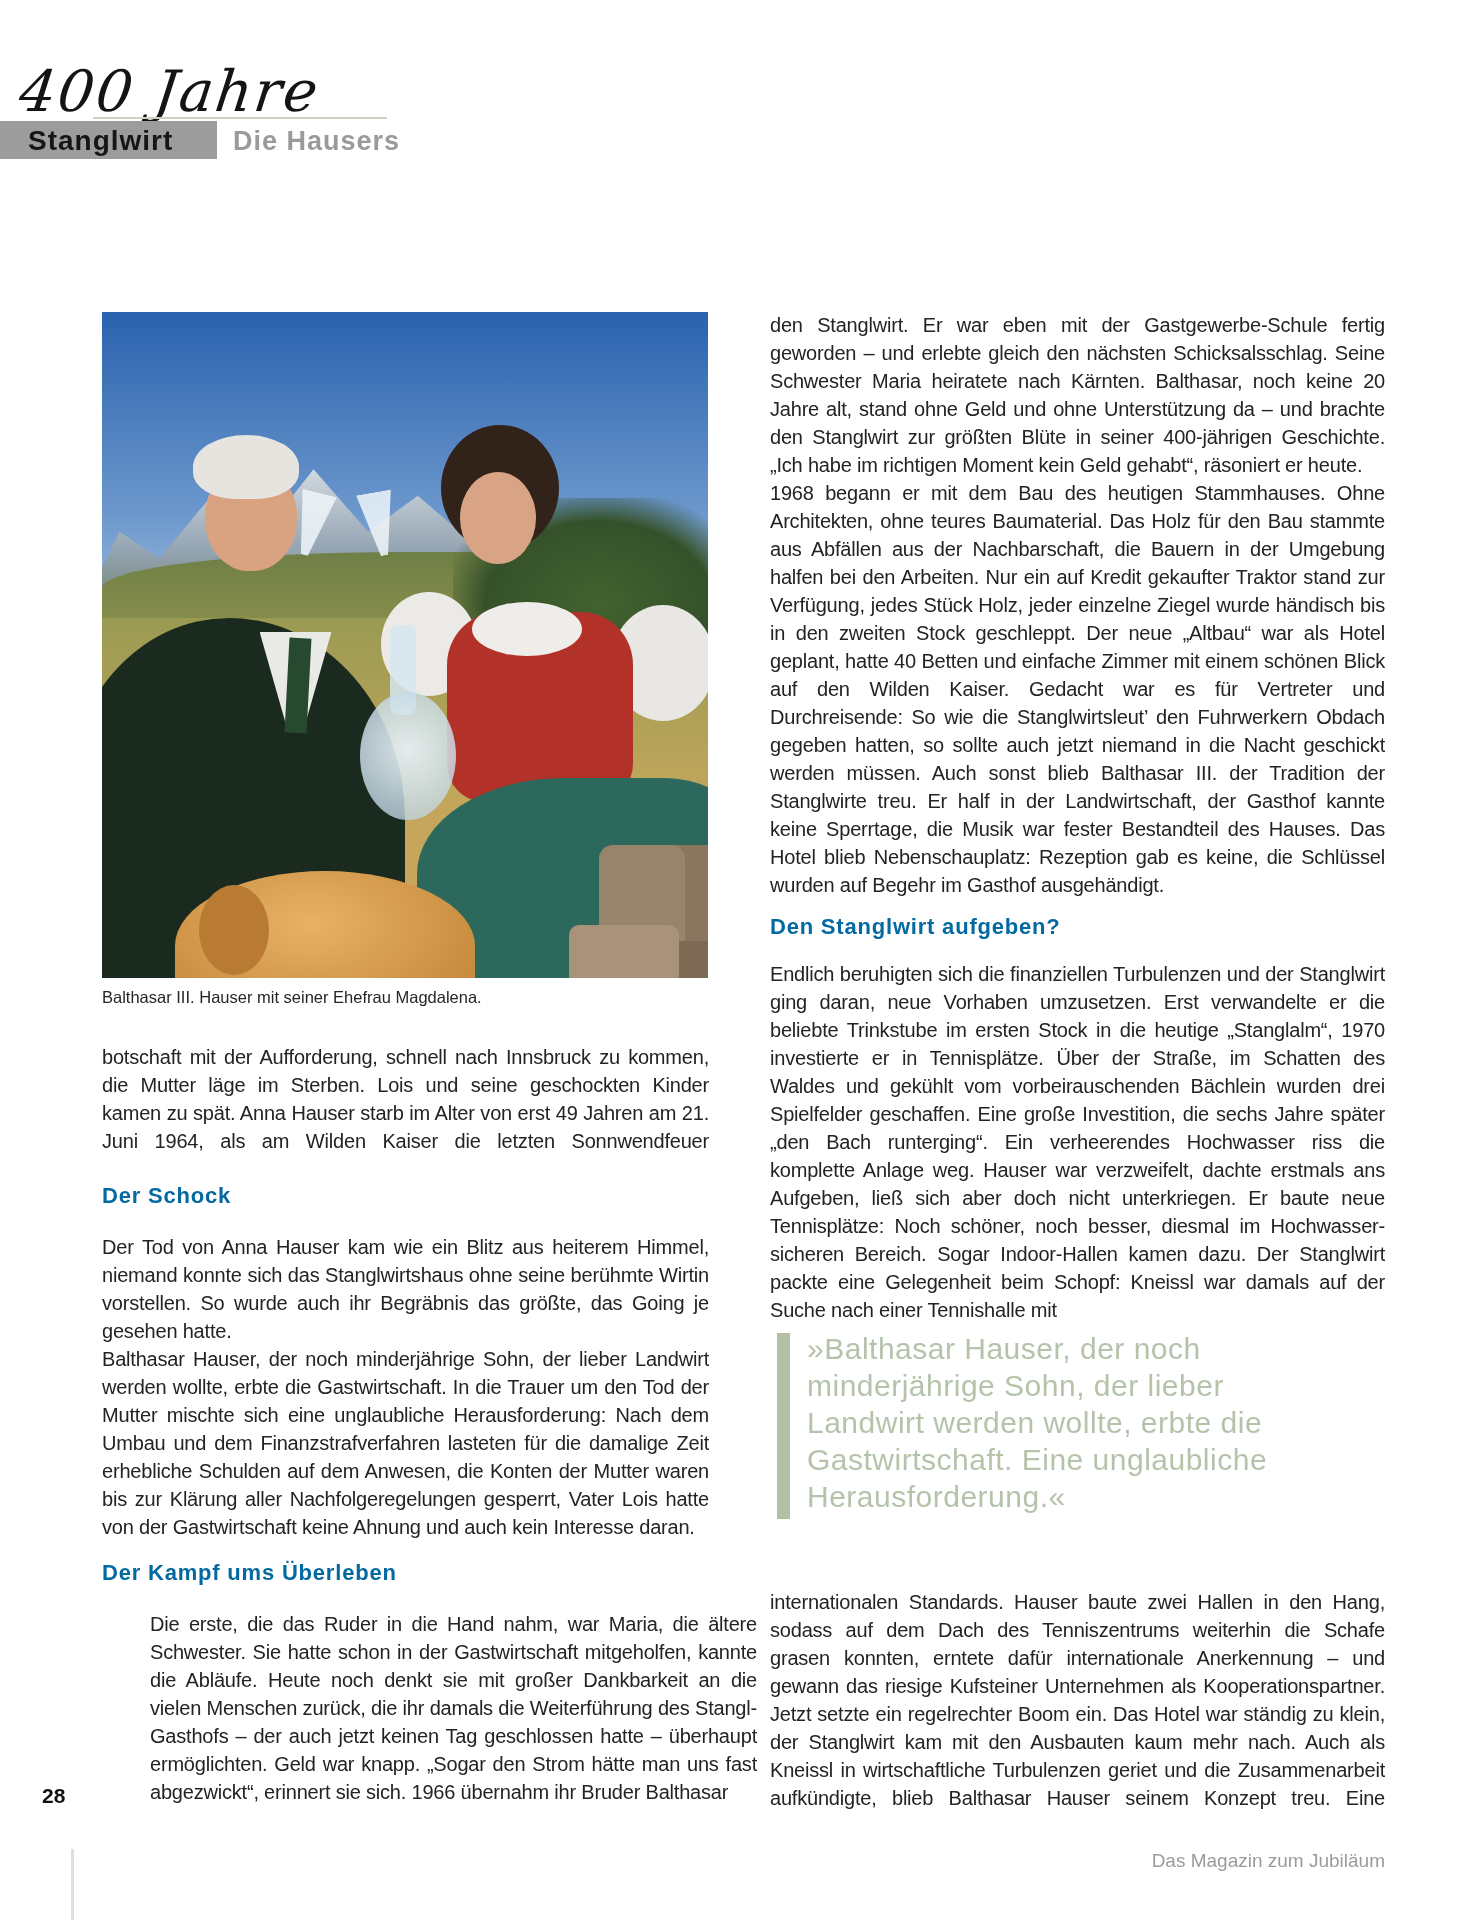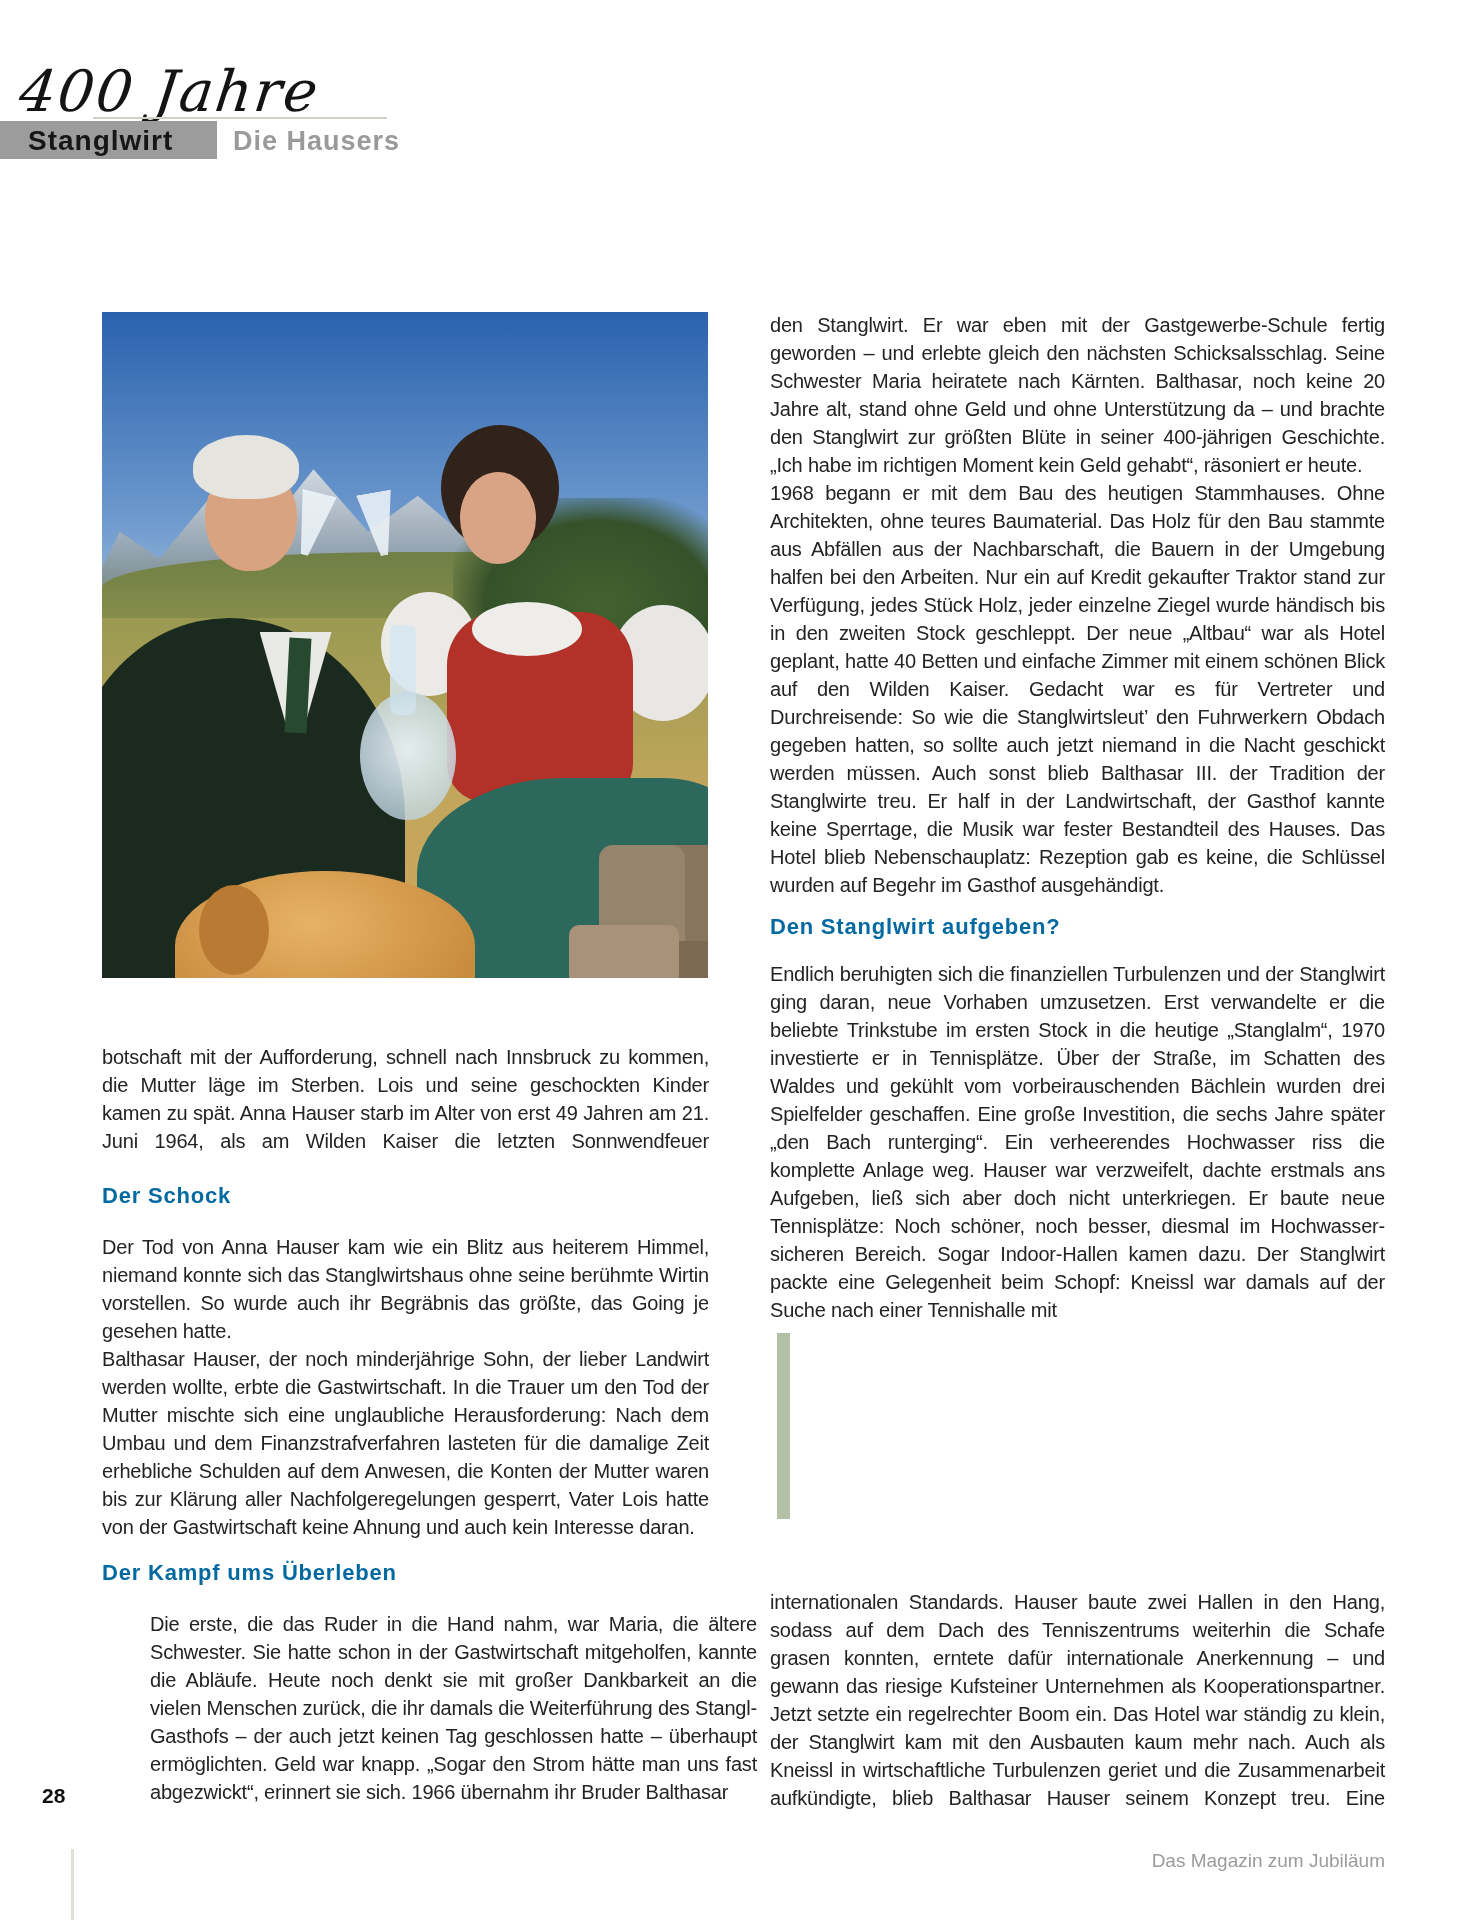--- a/index.html
+++ b/index.html
@@ -118,34 +118,36 @@
     <div class="ph ph-skirt"></div>
     <div class="ph ph-glass ph-glass1"></div>
     <div class="ph ph-glass ph-glass2"></div>
     <div class="ph ph-carafe-neck"></div>
     <div class="ph ph-carafe-body"></div>
     <div class="ph ph-dog"></div>
     <div class="ph ph-dog-ear"></div>
     <div class="ph ph-stone"></div>
     <div class="ph ph-stone2"></div>
   </div>
+  <div class="caption">Balthasar III. Hauser mit seiner Ehefrau Magdalena.</div>
 
   <div id="intro" class="body-text col-left">botschaft mit der Aufforderung, schnell nach Innsbruck zu kommen, die Mutter läge im Sterben. Lois und seine geschockten Kinder kamen zu spät. Anna Hauser starb im Alter von erst 49 Jahren am 21. Juni 1964, als am Wilden Kaiser die letzten Sonnwendfeuer erloschen.</div>
   <div id="h-schock" class="h-sans">Der Schock</div>
   <div id="body1" class="body-text col-left">Der Tod von Anna Hauser kam wie ein Blitz aus heiterem Himmel, niemand konnte sich das Stanglwirtshaus ohne seine berühmte Wirtin vorstellen. So wurde auch ihr Begräbnis das größte, das Going je gesehen hatte.
 Balthasar Hauser, der noch minderjährige Sohn, der lieber Landwirt werden wollte, erbte die Gastwirtschaft. In die Trauer um den Tod der Mutter mischte sich eine unglaubliche Herausforderung: Nach dem Umbau und dem Finanzstrafverfahren lasteten für die damalige Zeit erhebliche Schulden auf dem Anwesen, die Konten der Mutter waren bis zur Klärung aller Nachfolgeregelungen gesperrt, Vater Lois hatte von der Gastwirtschaft keine Ahnung und auch kein Interesse daran.</div>
   <div id="h-kampf" class="h-sans">Der Kampf ums Überleben</div>
   <div id="body2" class="body-text col-left">Die erste, die das Ruder in die Hand nahm, war Maria, die ältere Schwester. Sie hatte schon in der Gastwirtschaft mitgeholfen, kannte die Abläufe. Heute noch denkt sie mit großer Dankbarkeit an die vielen Menschen zurück, die ihr damals die Weiterführung des Stangl-Gasthofs – der auch jetzt keinen Tag geschlossen hatte – überhaupt ermöglichten. Geld war knapp. „Sogar den Strom hätte man uns fast abgezwickt“, erinnert sie sich. 1966 übernahm ihr Bruder Balthasar</div>
 
   <div id="rpara1" class="body-text col-right">den Stanglwirt. Er war eben mit der Gastgewerbe-Schule fertig geworden – und erlebte gleich den nächsten Schicksalsschlag. Seine Schwester Maria heiratete nach Kärnten. Balthasar, noch keine 20 Jahre alt, stand ohne Geld und ohne Unterstützung da – und brachte den Stanglwirt zur größten Blüte in seiner 400-jährigen Geschichte. „Ich habe im richtigen Moment kein Geld gehabt“, räsoniert er heute.
 1968 begann er mit dem Bau des heutigen Stammhauses. Ohne Architekten, ohne teures Baumaterial. Das Holz für den Bau stammte aus Abfällen aus der Nachbarschaft, die Bauern in der Umgebung halfen bei den Arbeiten. Nur ein auf Kredit gekaufter Traktor stand zur Verfügung, jedes Stück Holz, jeder einzelne Ziegel wurde händisch bis in den zweiten Stock geschleppt. Der neue „Altbau“ war als Hotel geplant, hatte 40 Betten und einfache Zimmer mit einem schönen Blick auf den Wilden Kaiser. Gedacht war es für Vertreter und Durchreisende: So wie die Stanglwirtsleut’ den Fuhrwerkern Obdach gegeben hatten, so sollte auch jetzt niemand in die Nacht geschickt werden müssen. Auch sonst blieb Balthasar III. der Tradition der Stanglwirte treu. Er half in der Landwirtschaft, der Gasthof kannte keine Sperrtage, die Musik war fester Bestandteil des Hauses. Das Hotel blieb Nebenschauplatz: Rezeption gab es keine, die Schlüssel wurden auf Begehr im Gasthof ausgehändigt.</div>
   <div id="h-aufgeben" class="h-sans">Den Stanglwirt aufgeben?</div>
   <div id="rpara2" class="body-text col-right">Endlich beruhigten sich die finanziellen Turbulenzen und der Stanglwirt ging daran, neue Vorhaben umzusetzen. Erst verwandelte er die beliebte Trinkstube im ersten Stock in die heutige „Stanglalm“, 1970 investierte er in Tennisplätze. Über der Straße, im Schatten des Waldes und gekühlt vom vorbeirauschenden Bächlein wurden drei Spielfelder geschaffen. Eine große Investition, die sechs Jahre später „den Bach runterging“. Ein verheerendes Hochwasser riss die komplette Anlage weg. Hauser war verzweifelt, dachte erstmals ans Aufgeben, ließ sich aber doch nicht unterkriegen. Er baute neue Tennisplätze: Noch schöner, noch besser, diesmal im Hochwasser-sicheren Bereich. Sogar Indoor-Hallen kamen dazu. Der Stanglwirt packte eine Gelegenheit beim Schopf: Kneissl war damals auf der Suche nach einer Tennishalle mit</div>
 
   <div class="quote-bar"></div>
+  <div class="quote-text">»Balthasar Hauser, der noch minderjährige Sohn, der lieber Landwirt werden wollte, erbte die Gastwirtschaft. Eine unglaubliche Herausforderung.«</div>
 
   <div id="rpara3" class="body-text col-right">internationalen Standards. Hauser baute zwei Hallen in den Hang, sodass auf dem Dach des Tenniszentrums weiterhin die Schafe grasen konnten, erntete dafür internationale Anerkennung – und gewann das riesige Kufsteiner Unternehmen als Kooperationspartner. Jetzt setzte ein regelrechter Boom ein. Das Hotel war ständig zu klein, der Stanglwirt kam mit den Ausbauten kaum mehr nach. Auch als Kneissl in wirtschaftliche Turbulenzen geriet und die Zusammenarbeit aufkündigte, blieb Balthasar Hauser seinem Konzept treu. Eine goldrichtige Ent-</div>
 
   <div class="footer-page">28</div>
   <div class="footer-rule"></div>
   <div class="footer-mag">Das Magazin zum Jubiläum</div>
 
 </div>
 
 </body></html>

